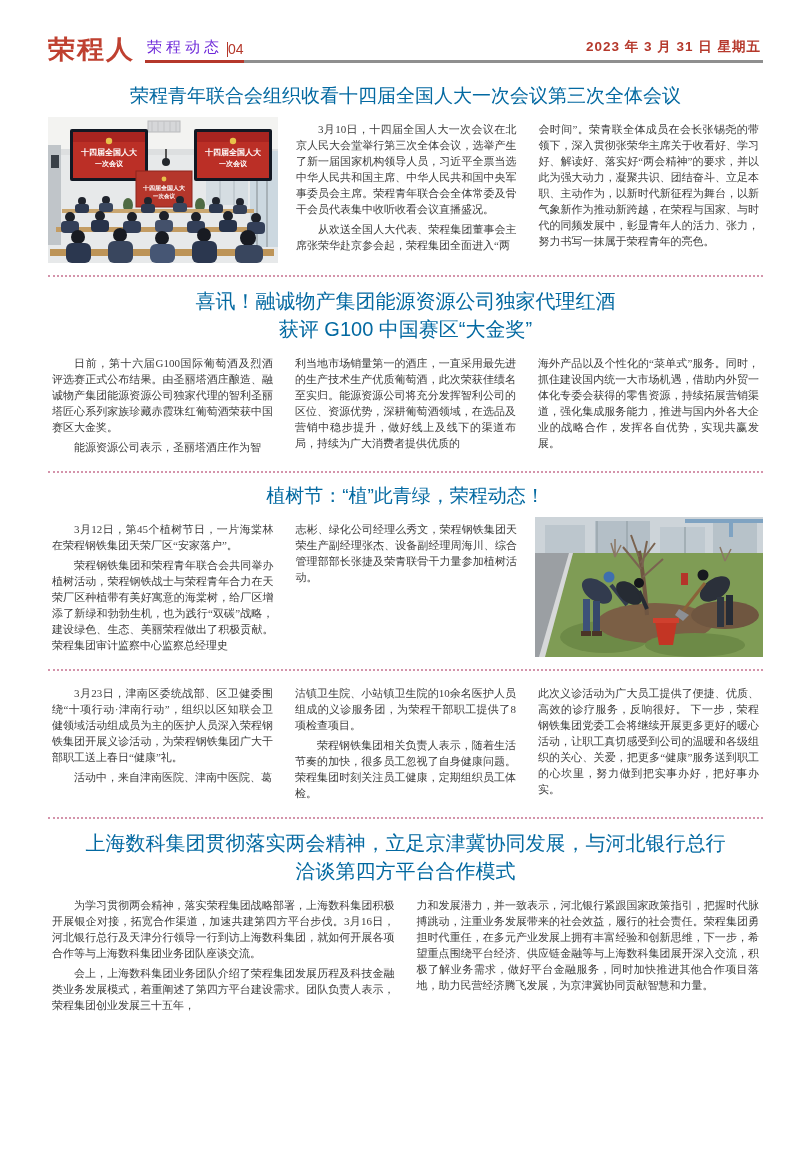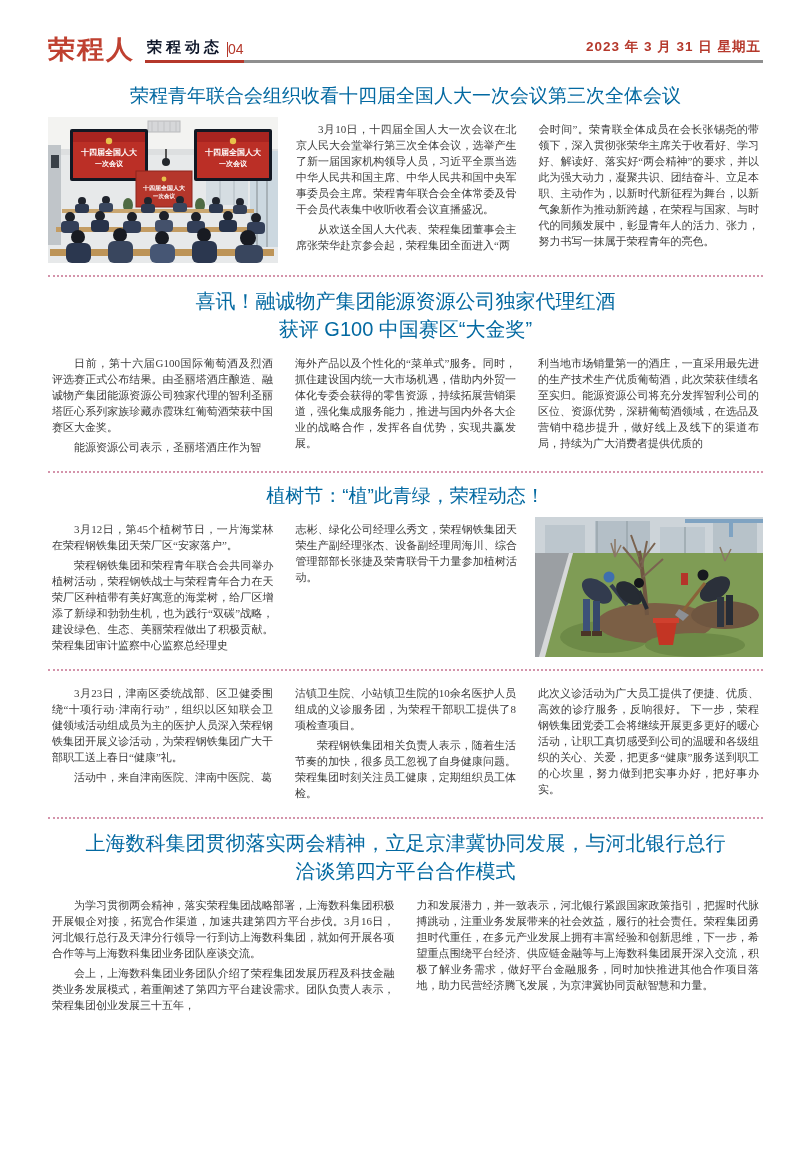--- a/index.html
+++ b/index.html
@@ -14,22 +14,22 @@
   .header{display:flex;align-items:flex-end;}
   .brand{
     font-family:"Liberation Serif",serif;font-weight:bold;
     font-size:27px;line-height:27px;color:#bf4030;letter-spacing:2px;
     padding-right:10px;transform:scaleY(.95);
   }
   .section-block{
     display:flex;align-items:flex-end;border-bottom:3px solid #b5382b;padding:0 0 3px 2px;
   }
   .section-label{
-    font-family:"Liberation Sans",sans-serif;font-weight:bold;
-    font-size:15px;color:#0f172a;letter-spacing:4px;
+    font-family:"Liberation Sans",sans-serif;font-weight:normal;
+    font-size:15px;color:#6d28d9;letter-spacing:4px;
   }
   .pagenum{
     font-family:"Liberation Sans",sans-serif;font-size:14px;color:#b5382b;
     border-left:1px solid #b5382b;margin-left:4px;line-height:15px;
   }
   .header-right{
     flex:1;border-bottom:3px solid #8f8f8f;text-align:right;padding:0 2px 4px 0;
   }
   .date{
     font-family:"Liberation Sans",sans-serif;font-weight:bold;
@@ -199,24 +199,24 @@
     <h2 class="title t2">
       <span class="tline">喜讯！融诚物产集团能源资源公司独家代理红酒</span>
       <span class="tline">获评 G100 中国赛区“大金奖”</span>
     </h2>
     <div class="cols">
       <div class="col">
         <p class="indent">日前，第十六届G100国际葡萄酒及烈酒评选赛正式公布结果。由圣丽塔酒庄酿造、融诚物产集团能源资源公司独家代理的智利圣丽塔匠心系列家族珍藏赤霞珠红葡萄酒荣获中国赛区大金奖。</p>
         <p class="indent">能源资源公司表示，圣丽塔酒庄作为智</p>
       </div>
       <div class="col">
+        <p>利当地市场销量第一的酒庄，一直采用最先进的生产技术生产优质葡萄酒，此次荣获佳绩名至实归。能源资源公司将充分发挥智利公司的区位、资源优势，深耕葡萄酒领域，在选品及营销中稳步提升，做好线上及线下的渠道布局，持续为广大消费者提供优质的</p>
+      </div>
+      <div class="col">
         <p>海外产品以及个性化的“菜单式”服务。同时，抓住建设国内统一大市场机遇，借助内外贸一体化专委会获得的零售资源，持续拓展营销渠道，强化集成服务能力，推进与国内外各大企业的战略合作，发挥各自优势，实现共赢发展。</p>
-      </div>
-      <div class="col">
-        <p>利当地市场销量第一的酒庄，一直采用最先进的生产技术生产优质葡萄酒，此次荣获佳绩名至实归。能源资源公司将充分发挥智利公司的区位、资源优势，深耕葡萄酒领域，在选品及营销中稳步提升，做好线上及线下的渠道布局，持续为广大消费者提供优质的</p>
       </div>
     </div>
   </section>
 
   <div class="sep"></div>
 
   <section class="article">
     <h2 class="title t1">
       <span class="tline">植树节：“植”此青绿，荣程动态！</span>
     </h2>

